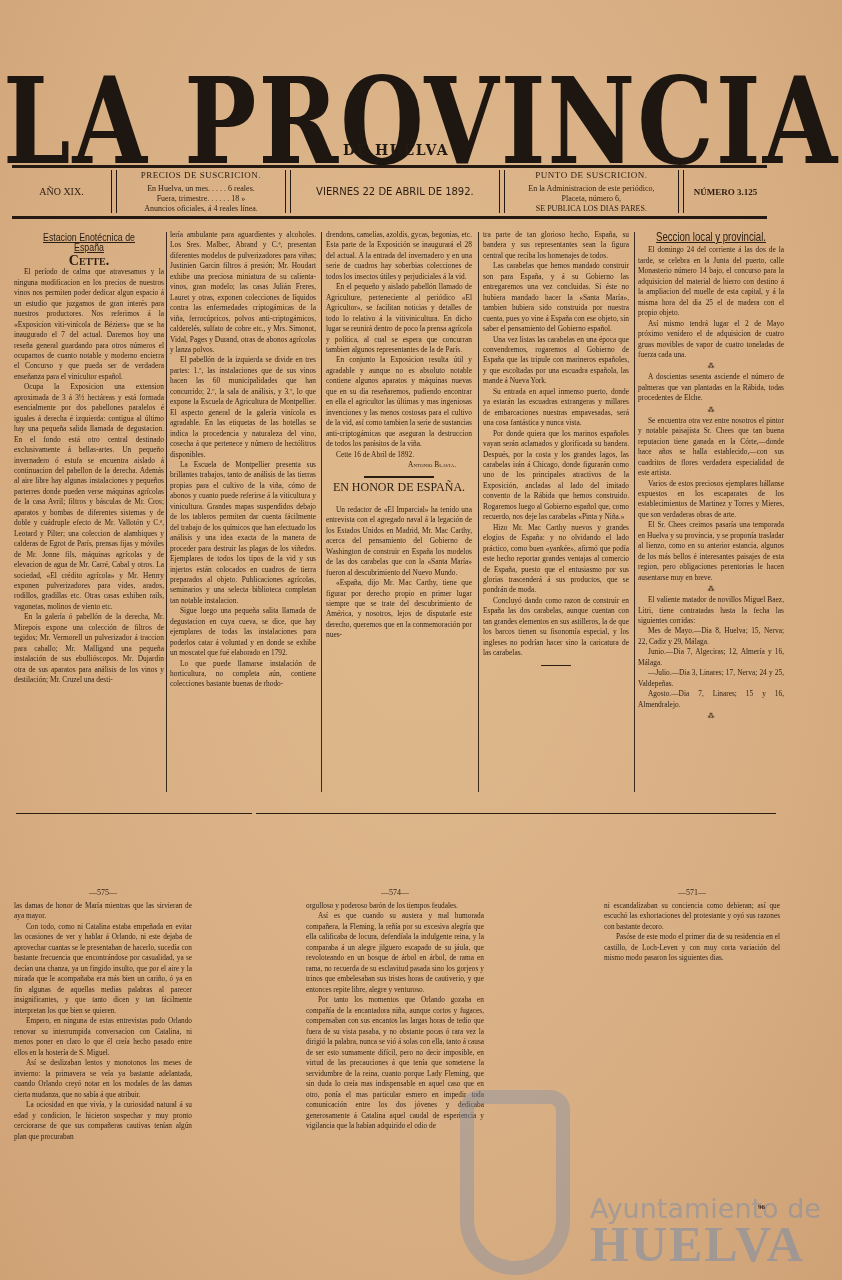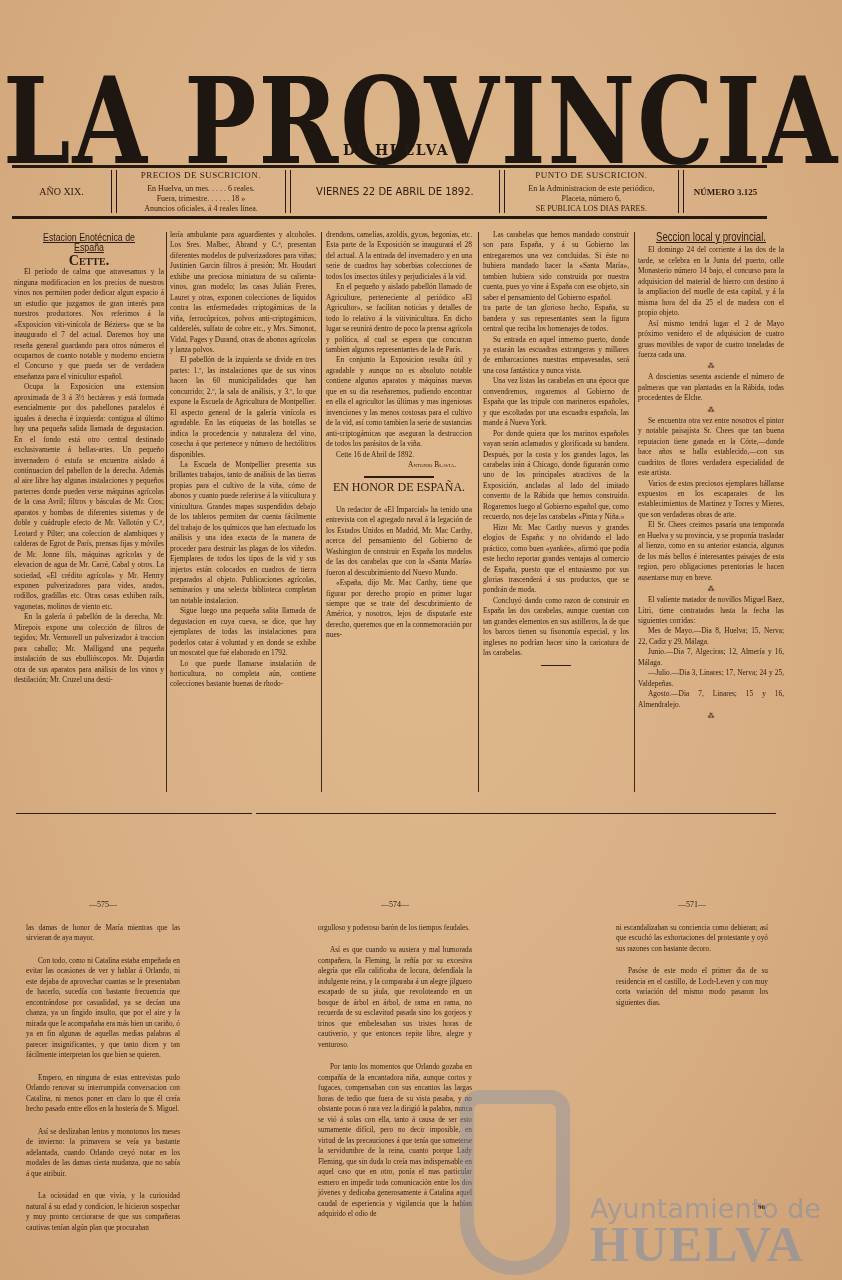--- a/index.html
+++ b/index.html
@@ -42,21 +42,21 @@
   .section-head { text-align:center; font-family:"Liberation Sans","DejaVu Sans",sans-serif; font-size:11px; transform:scaleX(0.8); margin:2px 0 3px; text-decoration:underline; }
   .subhead { text-align:center; font-variant:small-caps; font-size:14px; margin-bottom:1px;font-weight:bold; }
   .sig { text-align:right; font-variant:small-caps; padding-right:16px; }
   .dateline { text-indent:20px; }
   .article-head { text-align:center; font-size:12px; margin:4px 0 12px; }
   .ornament-rule { width:70px; height:2px; background:#2b1d12; margin:6px auto 0; }
   .asterism { text-align:center; font-size:7px; line-height:8px; margin:2px 0; }
 
   .feuilleton-rule { position:absolute; top:813px; height:1px; background:#2b1d12; }
   .folletin { position:absolute; top:888px; font-size:7.3px; line-height:10.5px; text-align:justify; }
-  .folletin p { margin:12px; text-indent:12px; }
+  .folletin p { margin:0; text-indent:12px; }
   .folletin .page-no { text-align:center; text-indent:0; margin-bottom:2px; font-size:8px; }
 
   .watermark { position:absolute; left:440px; top:1080px; width:402px; height:200px; pointer-events:none; }
   .wm-crest { position:absolute; left:20px; top:10px; width:110px; height:185px; border:14px solid rgba(120,140,170,0.38); border-radius:20px 20px 55px 55px; box-sizing:border-box; }
   .wm-text1 { position:absolute; left:150px; top:113px; font-family:"DejaVu Sans",sans-serif; font-size:27px; color:rgba(120,140,170,0.5); }
   .wm-text2 { position:absolute; left:150px; top:135px; font-family:Liberation Serif, serif; font-weight:bold; font-size:50px; letter-spacing:2px; color:rgba(120,140,170,0.55); }
   .page-corner { position:absolute; left:758px; top:1203px; font-size:7px; font-weight:bold; }
 </style>
 </head>
 <body>
@@ -117,24 +117,24 @@
   <p class="dateline">Cette 16 de Abril de 1892.</p>
   <div class="sig">Antonio Blavia.</div>
   <div class="ornament-rule"></div>
   <div class="article-head">EN HONOR DE ESPAÑA.</div>
   <p>Un redactor de «El Imparcial» ha tenido una entrevista con el agregado naval á la legación de los Estados Unidos en Madrid, Mr. Mac Carthy, acerca del pensamiento del Gobierno de Washington de construir en España los modelos de las dos carabelas que con la «Santa María» fueron al descubrimiento del Nuevo Mundo.</p>
   <p>«España, dijo Mr. Mac Carthy, tiene que figurar por derecho propio en primer lugar siempre que se trate del descubrimiento de América, y nosotros, lejos de disputarle este derecho, queremos que en la conmemoración por nues-</p>
 </div>
 <div class="col-divider" style="left:478px;"></div>
 
 <div class="col" style="left:483px; width:146px;">
+  <p style="text-indent:0">tra parte de tan glorioso hecho, España, su bandera y sus representantes sean la figura central que reciba los homenajes de todos.</p>
   <p>Las carabelas que hemos mandado construir son para España, y á su Gobierno las entregaremos una vez concluidas. Si éste no hubiera mandado hacer la «Santa María», tambien hubiera sido construida por nuestra cuenta, pues yo vine á España con ese objeto, sin saber el pensamiento del Gobierno español.</p>
-  <p style="text-indent:0">tra parte de tan glorioso hecho, España, su bandera y sus representantes sean la figura central que reciba los homenajes de todos.</p>
+  <p>Una vez listas las carabelas en una época que convendremos, rogaremos al Gobierno de España que las tripule con marineros españoles, y que escoltadas por una escuadra española, las mande á Nueva York.</p>
   <p>Su entrada en aquel inmenso puerto, donde ya estarán las escuadras extrangeras y millares de embarcaciones nuestras empavesadas, será una cosa fantástica y nunca vista.</p>
-  <p>Una vez listas las carabelas en una época que convendremos, rogaremos al Gobierno de España que las tripule con marineros españoles, y que escoltadas por una escuadra española, las mande á Nueva York.</p>
   <p>Por donde quiera que los marinos españoles vayan serán aclamados y glorificada su bandera. Después, por la costa y los grandes lagos, las carabelas irán á Chicago, donde figurarán como uno de los principales atractivos de la Exposición, ancladas al lado del imitado convento de la Rábida que hemos construido. Rogaremos luego al Gobierno español que, como recuerdo, nos deje las carabelas «Pinta y Niña.»</p>
   <p>Hizo Mr. Mac Carthy nuevos y grandes elogios de España: y no olvidando el lado práctico, como buen «yankée», afirmó que podía este hecho reportar grandes ventajas al comercio de España, puesto que el entusiasmo por sus glorias trascenderá á sus productos, que se pondrán de moda.</p>
   <p>Concluyó dando como razon de construir en España las dos carabelas, aunque cuentan con tan grandes elementos en sus astilleros, la de que los barcos tienen su fisonomía especial, y los ingleses no podrían hacer sino la caricatura de las carabelas.</p>
   <div class="ornament-rule" style="width:30px;height:1px;"></div>
 </div>
 <div class="col-divider" style="left:634px;"></div>
 
 <div class="col" style="left:638px; width:146px;">
   <div class="section-head" style="font-size:12px;">Seccion local y provincial.</div>
   <p>El domingo 24 del corriente á las dos de la tarde, se celebra en la Junta del puerto, calle Monasterio número 14 bajo, el concurso para la adquisicion del material de hierro con destino á la ampliacion del muelle de esta capital, y á la misma hora del dia 25 el de madera con el propio objeto.</p>

